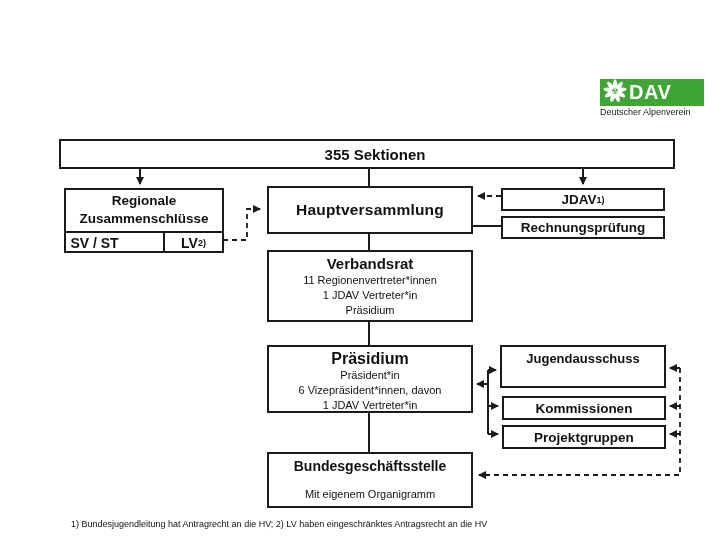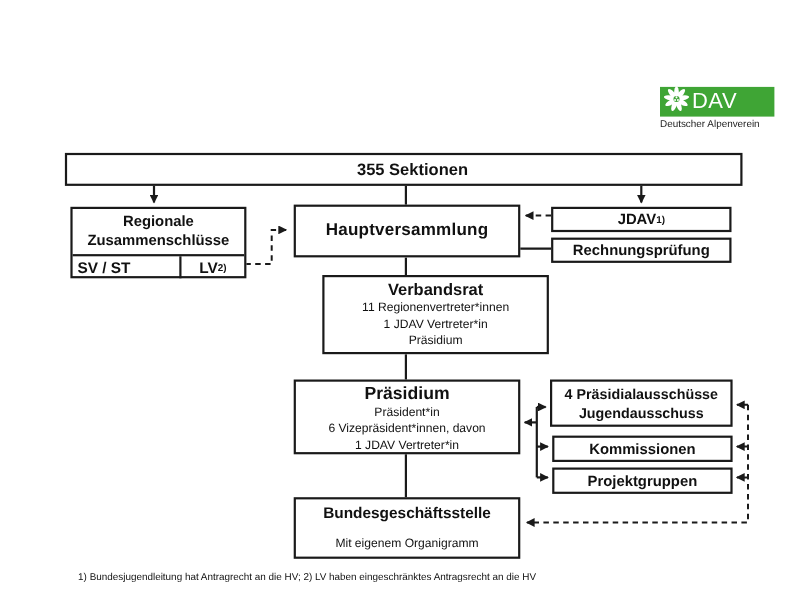--- a/index.html
+++ b/index.html
@@ -15,36 +15,36 @@
   .sektionen{left:59px;top:139px;width:616px;height:30px;font-size:15px;padding-left:16px;}
   .regionale{left:64px;top:188px;width:160px;height:65px;}
   .reg-top{height:39px;border-bottom:2px solid #1a1a1a;font-size:13.5px;line-height:18px;
            padding-top:2px;font-weight:bold;}
   .reg-row{display:flex;height:20px;}
   .reg-cell{flex:1;font-size:14px;font-weight:bold;display:flex;align-items:center;justify-content:center;}
   .reg-cell.right{border-left:2px solid #1a1a1a;margin-left:40px;}
   .hauptversammlung{left:267px;top:186px;width:206px;height:48px;font-size:15.5px;letter-spacing:.2px;}
   .jdav{left:501px;top:188px;width:164px;height:23px;font-size:13.5px;text-align:center;}
   .rechnung{left:501px;top:216px;width:164px;height:23px;font-size:13.5px;}
-  .verbandsrat{left:267px;top:250px;width:206px;height:72px;margin-left:26px;}
+  .verbandsrat{left:267px;top:250px;width:206px;height:72px;}
   .vr-title{font-size:15px;font-weight:bold;padding-top:3px;line-height:18px;}
   .detail{font-size:11px;line-height:15px;}
   .praesidium{left:267px;top:345px;width:206px;height:68px;}
   .pr-title{font-size:16px;font-weight:bold;padding-top:2px;line-height:19px;}
   .ausschuesse{left:500px;top:345px;width:166px;height:43px;font-size:13px;font-weight:bold;
                line-height:17px;padding-top:3px;}
   .kommissionen{left:502px;top:396px;width:164px;height:24px;font-size:13.5px;}
   .projektgruppen{left:502px;top:425px;width:164px;height:24px;font-size:13.5px;}
   .bgst{left:267px;top:452px;width:206px;height:56px;}
   .bgst-title{font-size:14px;font-weight:bold;padding-top:4px;}
   .bgst-sub{position:absolute;left:0;right:0;bottom:6px;font-size:11px;}
 
   .logo{position:absolute;left:600px;top:79px;width:104px;}
   .logo-band{height:27px;display:flex;align-items:center;padding-left:3px;box-sizing:border-box;}
-  .logo-acronym{color:#fff;font-weight:normal;font-size:20px;letter-spacing:.5px;margin-left:2px;}
+  .logo-acronym{color:#fff;font-weight:bold;font-size:20px;letter-spacing:.5px;margin-left:2px;}
   .logo-sub{font-size:9px;color:#222;margin-top:1px;white-space:nowrap;}
 
   .footnote{position:absolute;left:71px;top:519px;font-size:9px;color:#111;white-space:nowrap;}
 </style>
 </head>
 <body>
 
 <div class="stage">
 
   <svg class="wires" width="714" height="560" viewBox="0 0 714 560">
@@ -144,21 +144,20 @@
   </div>
 
   <div class="box praesidium">
     <div class="pr-title">Präsidium</div>
     <div class="detail">Präsident*in</div>
     <div class="detail">6 Vizepräsident*innen, davon</div>
     <div class="detail">1 JDAV Vertreter*in</div>
   </div>
 
   <div class="box ausschuesse">
-    <div>4 Präsidialausschüsse</div>
     <div>Jugendausschuss</div>
   </div>
 
   <div class="box kommissionen flexc b">
     <span>Kommissionen</span>
   </div>
 
   <div class="box projektgruppen flexc b">
     <span>Projektgruppen</span>
   </div>

